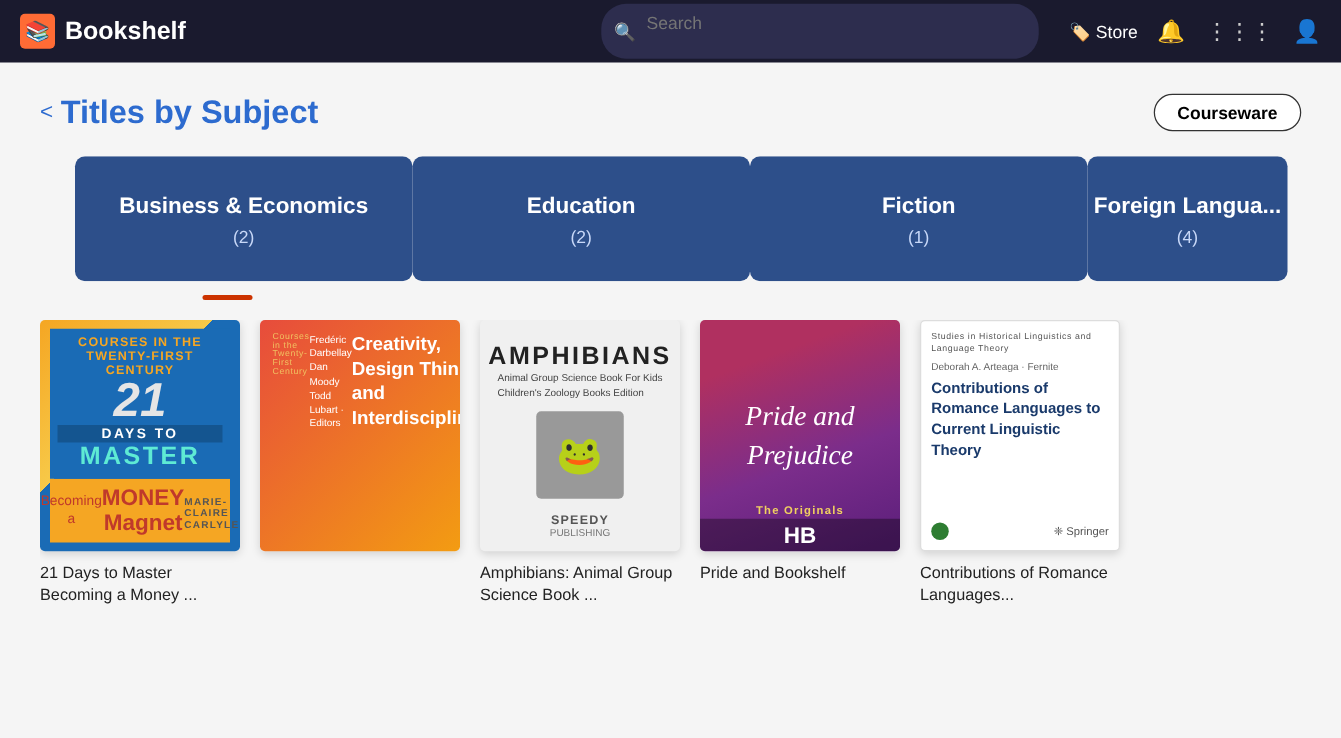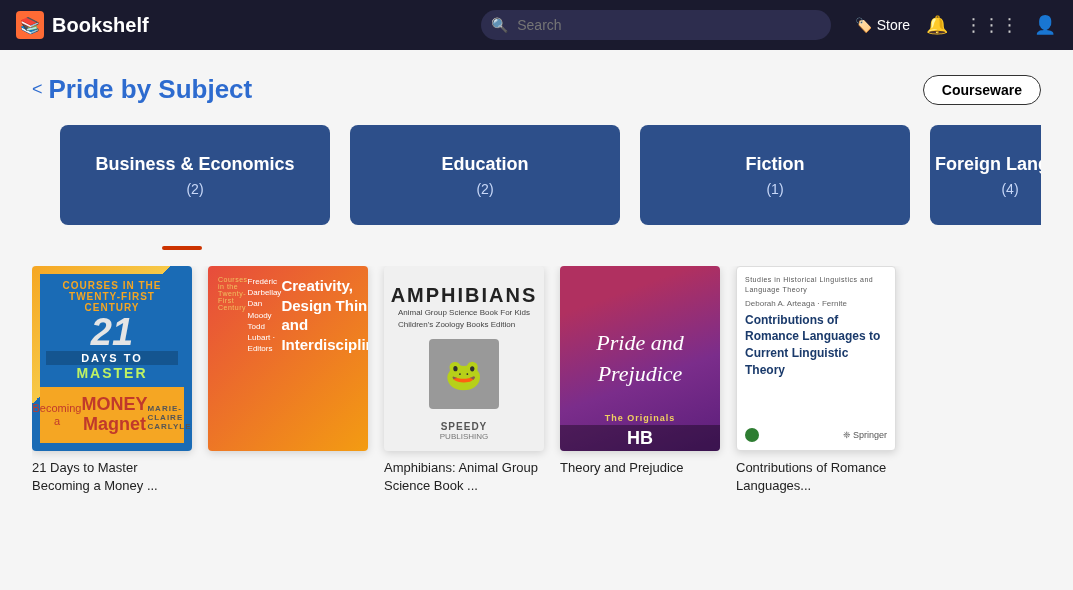--- a/index.html
+++ b/index.html
@@ -34,21 +34,21 @@
       font-size: 16px;
     }
     .header-search {
       flex: 1;
       max-width: 350px;
       margin-left: auto;
       position: relative;
     }
     .header-search input {
       width: 100%;
-      padding: 7px 12px 7px 36px;
+      padding: 7px 12px 21px 36px;
       border-radius: 20px;
       border: none;
       background: #2d2d4e;
       color: #ccc;
       font-size: 14px;
       outline: none;
     }
     .search-icon-wrap {
       position: absolute;
       left: 10px;
@@ -108,23 +108,23 @@
       border-radius: 20px;
       padding: 6px 18px;
       font-size: 14px;
       cursor: pointer;
       font-weight: 700;
     }
 
     
     .subjects-row {
       display: flex;
-      gap: 20px;
+      gap: 0;
       overflow: hidden;
-      margin-bottom: 21px;
+      margin-bottom: 11px;
       padding-left: 28px;
     }
     .subject-card {
       flex: 0 0 270px;
       height: 100px;
       background: #2d4f8a;
       border-radius: 8px;
       display: flex;
       flex-direction: column;
       align-items: center;
@@ -241,21 +241,21 @@
     <span class="header-icon">⋮⋮⋮</span>
     <span class="header-icon">👤</span>
   </div>
 </div>
 
 <div class="main">
 
   <div class="page-header">
     <div class="page-title-wrap">
       <span class="back-arrow">&lt;</span>
-      <h1 class="page-title">Pride by Subject</h1>
+      <h1 class="page-title">Titles by Subject</h1>
     </div>
     <button class="courseware-btn">Courseware</button>
   </div>
 
   <div class="subjects-row">
 
     <div class="subject-card">
       <span class="subject-name">Business &amp; Economics</span>
       <span class="subject-count">(2)</span>
     </div>
@@ -282,21 +282,21 @@
   </div>
 
   <div class="books-row">
 
     <div class="book-item">
       <div class="book-cover book-cover-1">
         <div style="background:#1a6bb5; width:100%; padding:6px; text-align:center; position:relative;">
           <div style="color:#f5a623; font-size:10px; font-weight:700; letter-spacing:1px;">COURSES IN THE TWENTY-FIRST CENTURY</div>
           <div style="color:#e5e5e5; font-size:38px; font-weight:900; line-height:1; font-style:italic;">21</div>
           <div style="color:white; font-size:11px; font-weight:600; letter-spacing:2px; background: rgba(0,0,0,0.2); padding:1px 4px;">DAYS TO</div>
-          <div style="color:#bef264; font-size:14px; font-weight:900; letter-spacing:2px;">MASTER</div>
+          <div style="color:#5eead4; font-size:20px; font-weight:900; letter-spacing:2px;">MASTER</div>
         </div>
         <div style="background:#f5a623; width:100%; flex:1; padding:6px 8px; display:flex; flex-direction:row; align-items:center; justify-content:center;">
           <div style="font-size:11px; color:#c0392b; font-weight:400; text-align:center; line-height:1.2;">Becoming a</div>
           <div style="font-size:18px; color:#c0392b; font-weight:900; text-align:center; line-height:1.1;">MONEY<br>Magnet</div>
           <div style="font-size:8px; color:#555; font-weight:600; letter-spacing:1px; margin-top:4px;">MARIE-CLAIRE CARLYLE</div>
         </div>
       </div>
       <div class="book-title">21 Days to Master Becoming a Money ...</div>
     </div>
 
@@ -325,21 +325,21 @@
     </div>
 
     <div class="book-item">
       <div class="book-cover book-cover-4" style="background: linear-gradient(160deg, #b03060 20%, #7b2d8b 60%, #5a1e7a 100%); position:relative; display:flex; flex-direction:column; align-items:center; ">
         <div style="font-size:22px; font-style:italic; color:white; text-align:center; font-family:Georgia,serif; line-height:1.4; padding:10px;">Pride and<br>Prejudice</div>
         <div style="position:absolute; bottom:28px; left:0; right:0; text-align:center; color:#f0d060; font-size:9px; font-weight:600; letter-spacing:1px;">The Originals</div>
         <div style="position:absolute; bottom:0; left:0; right:0; height:26px; background:rgba(0,0,0,0.35); display:flex; align-items:center; justify-content:center;">
           <span style="color:white; font-size:18px; font-weight:900;">HB</span>
         </div>
       </div>
-      <div class="book-title">Theory and Prejudice</div>
+      <div class="book-title">Pride and Bookshelf</div>
     </div>
 
     <div class="book-item">
       <div class="book-cover" style="background:white; border: 1px solid #ddd; display:flex; flex-direction:column; padding:8px;">
         <div style="font-size:7px; color:#555; letter-spacing:0.5px; margin-bottom:4px; line-height:1.4;">Studies in Historical Linguistics and Language Theory</div>
         <div style="font-size:8px; color:#666; margin-bottom:4px;">Deborah A. Arteaga · Fernite</div>
         <div style="font-size:12px; font-weight:700; color:#1a3a6b; line-height:1.4; flex:1;">Contributions of Romance Languages to Current Linguistic Theory</div>
         <div style="display:flex; justify-content:space-between; align-items:center; margin-top:auto;">
           <div style="width:14px; height:14px; background:#2e7d32; border-radius:50%;"></div>
           <div style="font-size:9px; color:#555;">❈ Springer</div>

